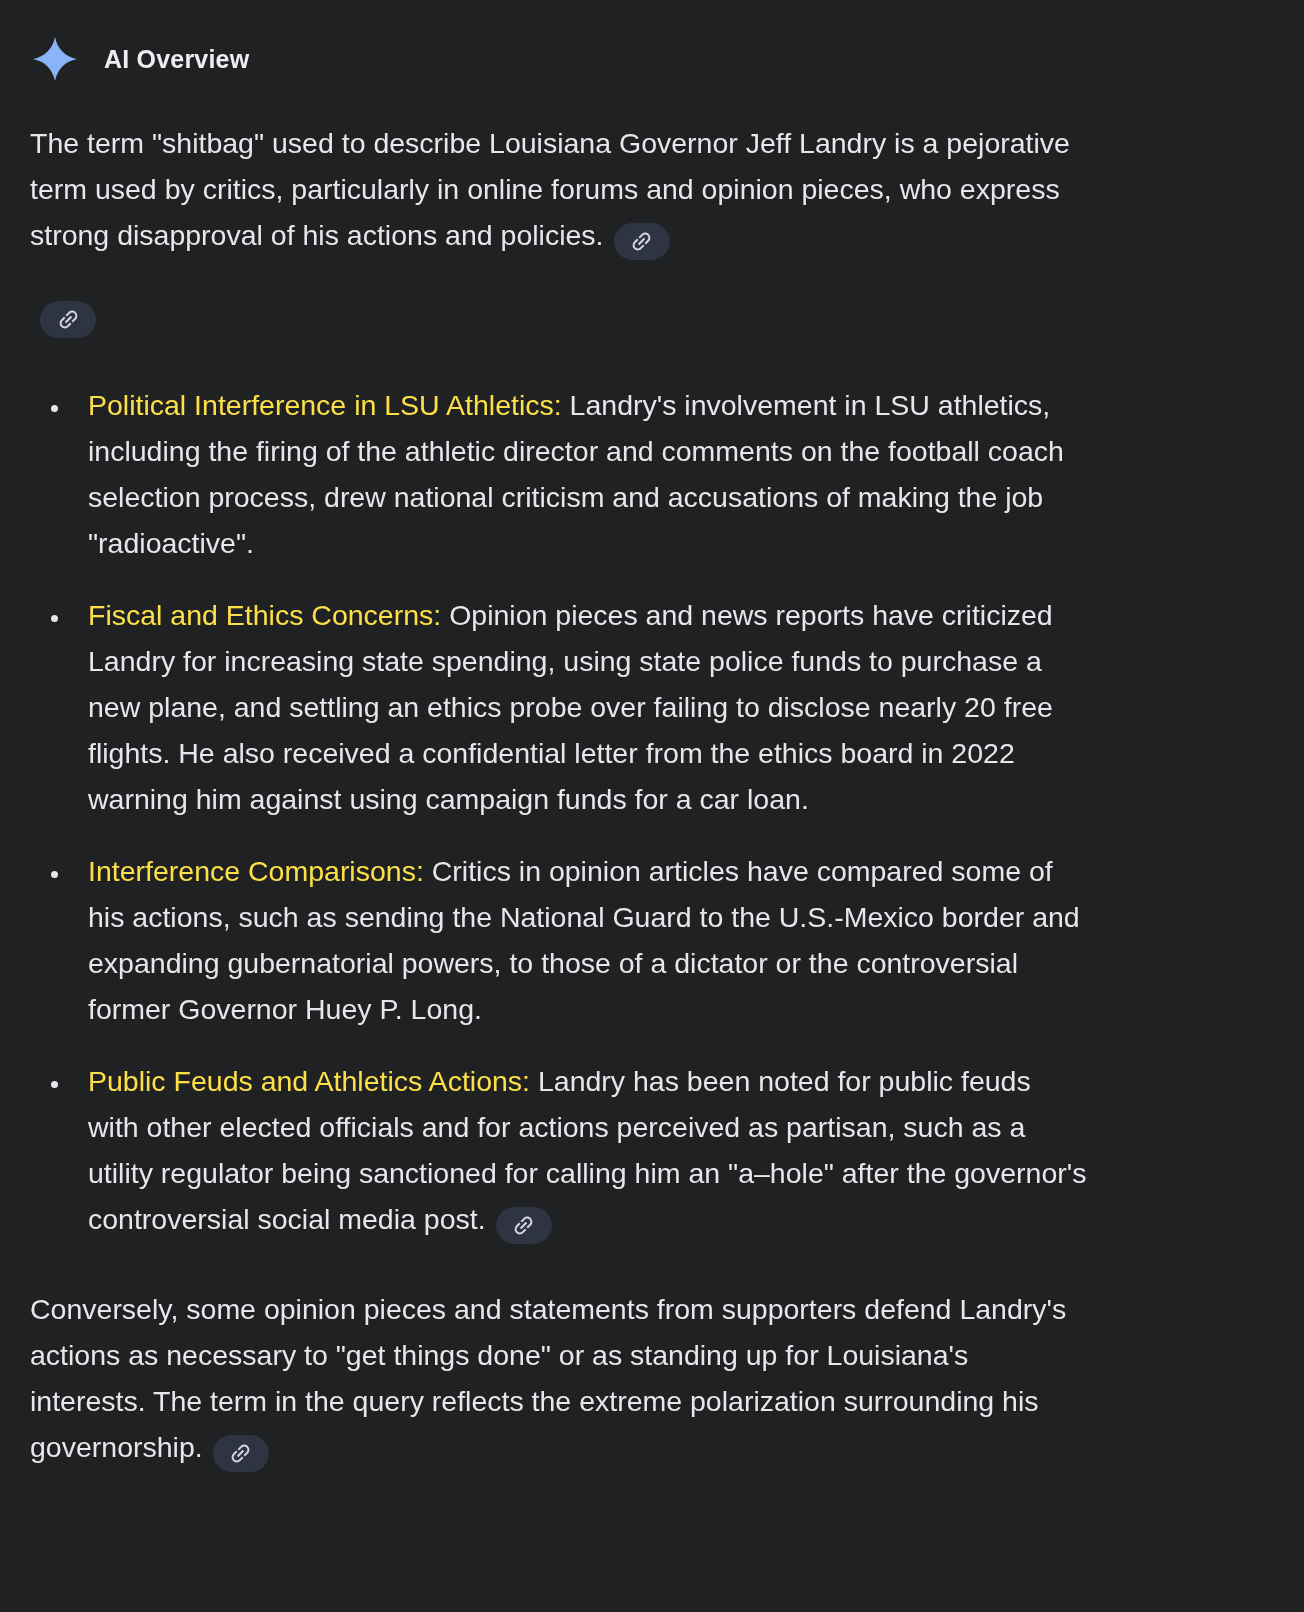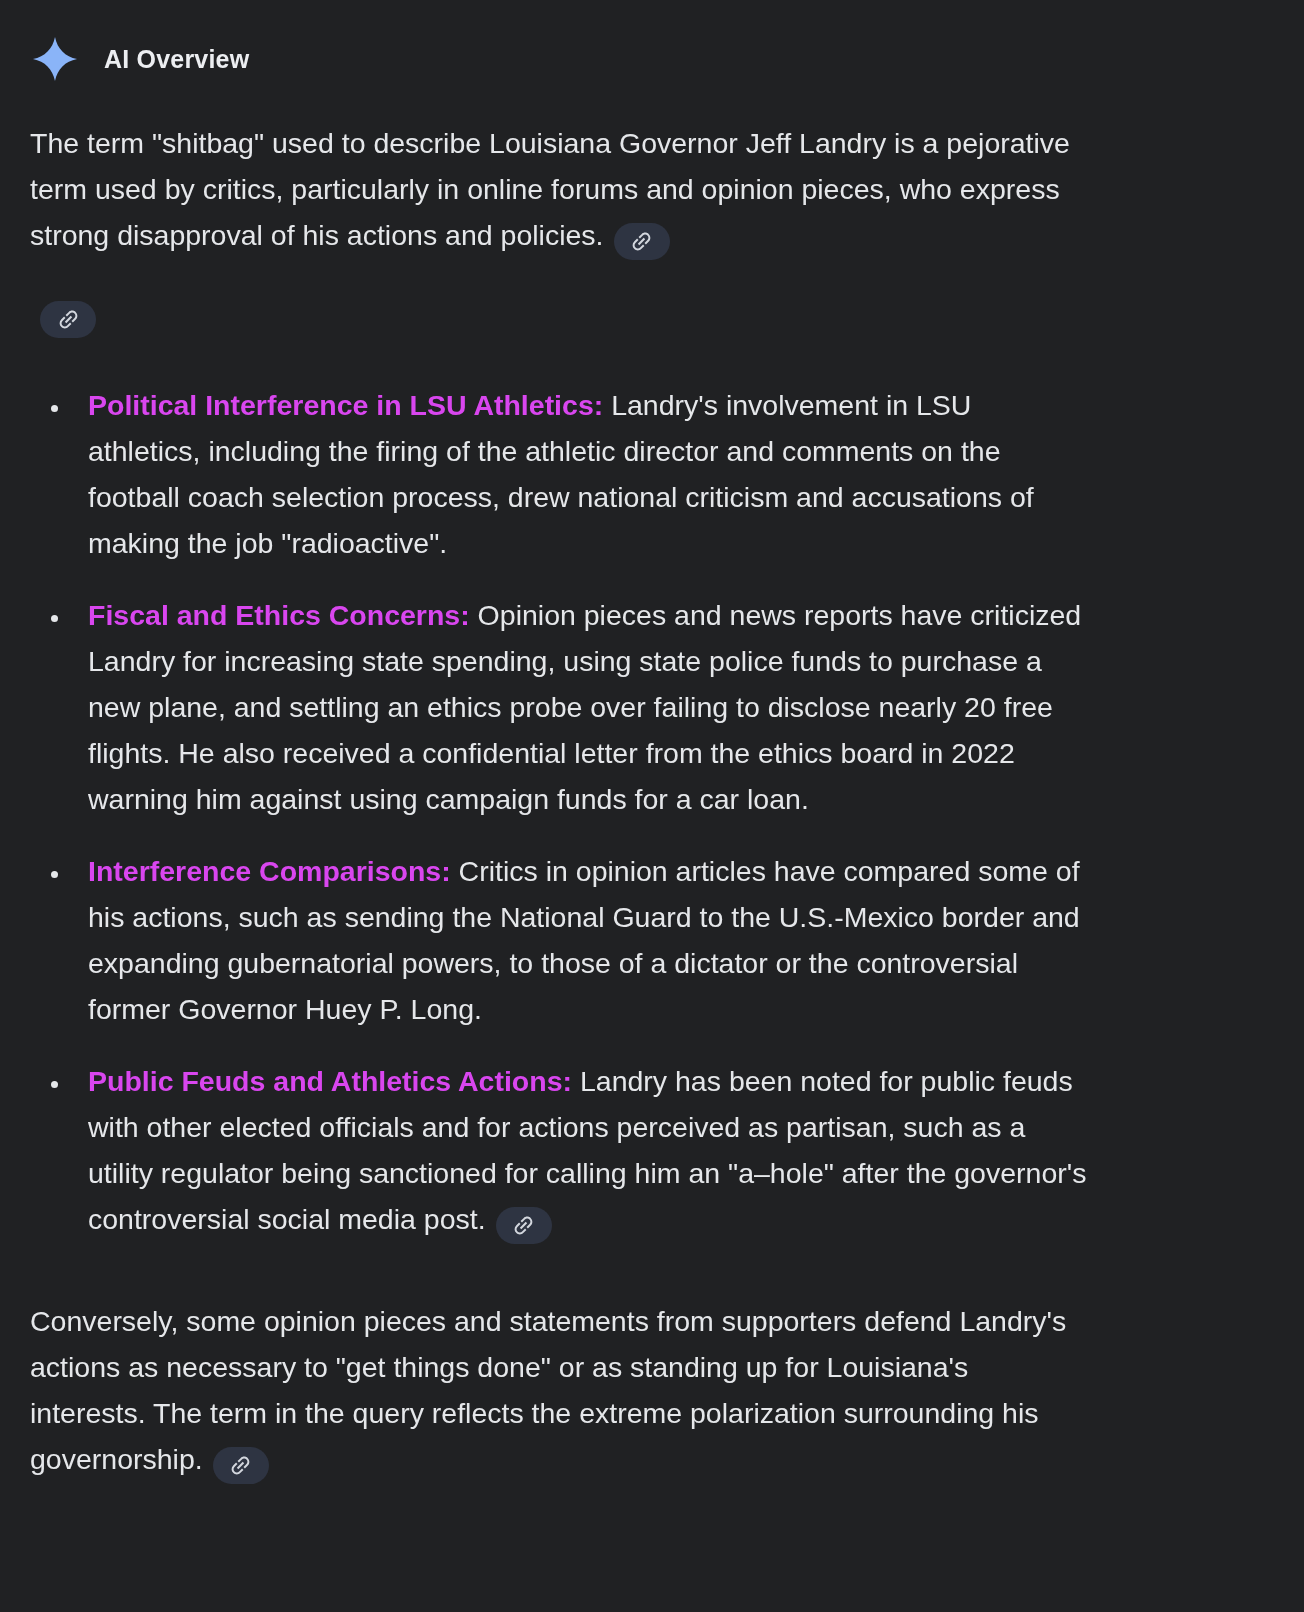--- a/index.html
+++ b/index.html
@@ -35,40 +35,40 @@
     font-weight: 600;
     letter-spacing: 0.2px;
     color: #eceef1;
   }
   .para {
     font-size: 28.5px;
     line-height: 46px;
     margin: 0 0 30px 0;
     color: #e5e7ea;
   }
-  .para.closing { margin-top: 54px; margin-bottom: 0; }
+  .para.closing { margin-top: 42px; margin-bottom: 0; }
   ul.criticisms {
     margin: 44px 0 0 0;
     padding: 0 0 0 42px;
     list-style: disc;
   }
   ul.criticisms li {
     font-size: 28.5px;
     line-height: 46px;
     padding-left: 16px;
     margin-bottom: 26px;
   }
   ul.criticisms li::marker {
     color: #e5e7ea;
     font-size: 24px;
   }
   ul.criticisms li:last-child { margin-bottom: 0; }
   .bold {
-    font-weight: 700;
-    color: #d946ef;
+    font-weight: 400;
+    color: #fde047;
   }
   .chip {
     display: inline-flex;
     align-items: center;
     justify-content: center;
     width: 56px;
     height: 37px;
     border-radius: 19px;
     background: #2e3442;
     vertical-align: -9px;

